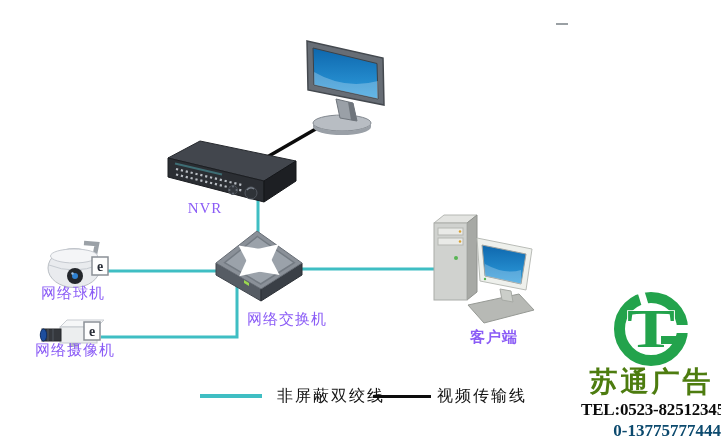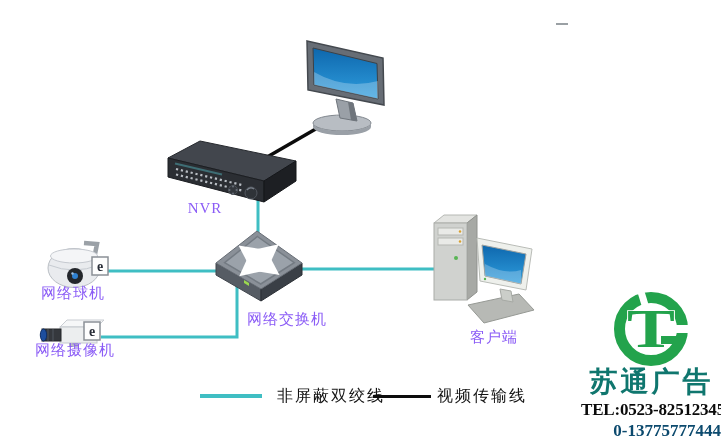--- a/index.html
+++ b/index.html
@@ -5,21 +5,21 @@
   html,body{margin:0;padding:0;background:#ffffff;}
   .stage{position:relative;width:721px;height:447px;background:#ffffff;overflow:hidden;
          font-family:"Liberation Serif","DejaVu Serif",serif;}
   .abs{position:absolute;}
   .dev-label{position:absolute;color:#8b5cf6;font-size:15px;text-align:center;
              letter-spacing:1px;white-space:nowrap;}
   .legend-label{position:absolute;color:#111111;font-size:16px;letter-spacing:2px;white-space:nowrap;}
   .swatch{position:absolute;}
   .brand-name{position:absolute;left:582px;top:363px;width:139px;text-align:center;
               font-family:"Liberation Sans","DejaVu Sans",sans-serif;font-weight:bold;
-              font-size:28px;color:#0f766e;letter-spacing:3px;white-space:nowrap;}
+              font-size:28px;color:#4d7c0f;letter-spacing:3px;white-space:nowrap;}
   .brand-tel1{position:absolute;left:581px;top:400px;width:140px;text-align:center;
               font-weight:bold;font-size:17px;color:#0b0b0b;letter-spacing:-0.2px;white-space:nowrap;}
   .brand-tel2{position:absolute;left:581px;top:421px;width:140px;text-align:right;
               font-weight:bold;font-size:17px;color:#0c4a6e;white-space:nowrap;}
   .top-dash{position:absolute;left:556px;top:23px;width:12px;height:2px;background:#9aa0a4;}
 </style>
 </head>
 <body>
 
 <div class="stage">
@@ -142,21 +142,21 @@
       <line x1="674" y1="329" x2="691" y2="329" stroke="#ffffff" stroke-width="8"></line>
       <rect x="661" y="336" width="21" height="8" fill="#23a34c"></rect>
       <text x="651" y="347" text-anchor="middle" font-size="54" font-weight="bold" font-family="Liberation Serif, DejaVu Serif, serif" fill="#23a34c" stroke="#ffffff" stroke-width="1.5" paint-order="stroke" textLength="48" lengthAdjust="spacingAndGlyphs">T</text>
     </g>
   </svg>
 
   <div class="dev-label" style="left:180px;top:200px;width:50px;">NVR</div>
   <div class="dev-label" style="left:247px;top:297px;width:80px;margin-top:13px;">网络交换机</div>
   <div class="dev-label" style="left:37px;top:284px;width:72px;">网络球机</div>
   <div class="dev-label" style="left:33px;top:341px;width:84px;">网络摄像机</div>
-  <div class="dev-label" style="left:462px;top:328px;width:64px;">客户端</div>
+  <div class="dev-label" style="left:462px;top:328px;width:64px;font-weight:bold;">客户端</div>
 
   <div>
     <div class="swatch" style="left:200px;top:394px;width:62px;height:4px;background:#3fbec3;"></div>
     <div class="legend-label" style="left:277px;top:386px;">非屏蔽双绞线</div>
     <div class="swatch" style="left:373px;top:394.5px;width:58px;height:3px;background:#0c0c0c;"></div>
     <div class="legend-label" style="left:437px;top:386px;font-family:Liberation Mono, monospace;">视频传输线</div>
   </div>
 
   <div class="brand-name">苏通广告</div>
   <div class="brand-tel1">TEL:0523-82512345</div>

